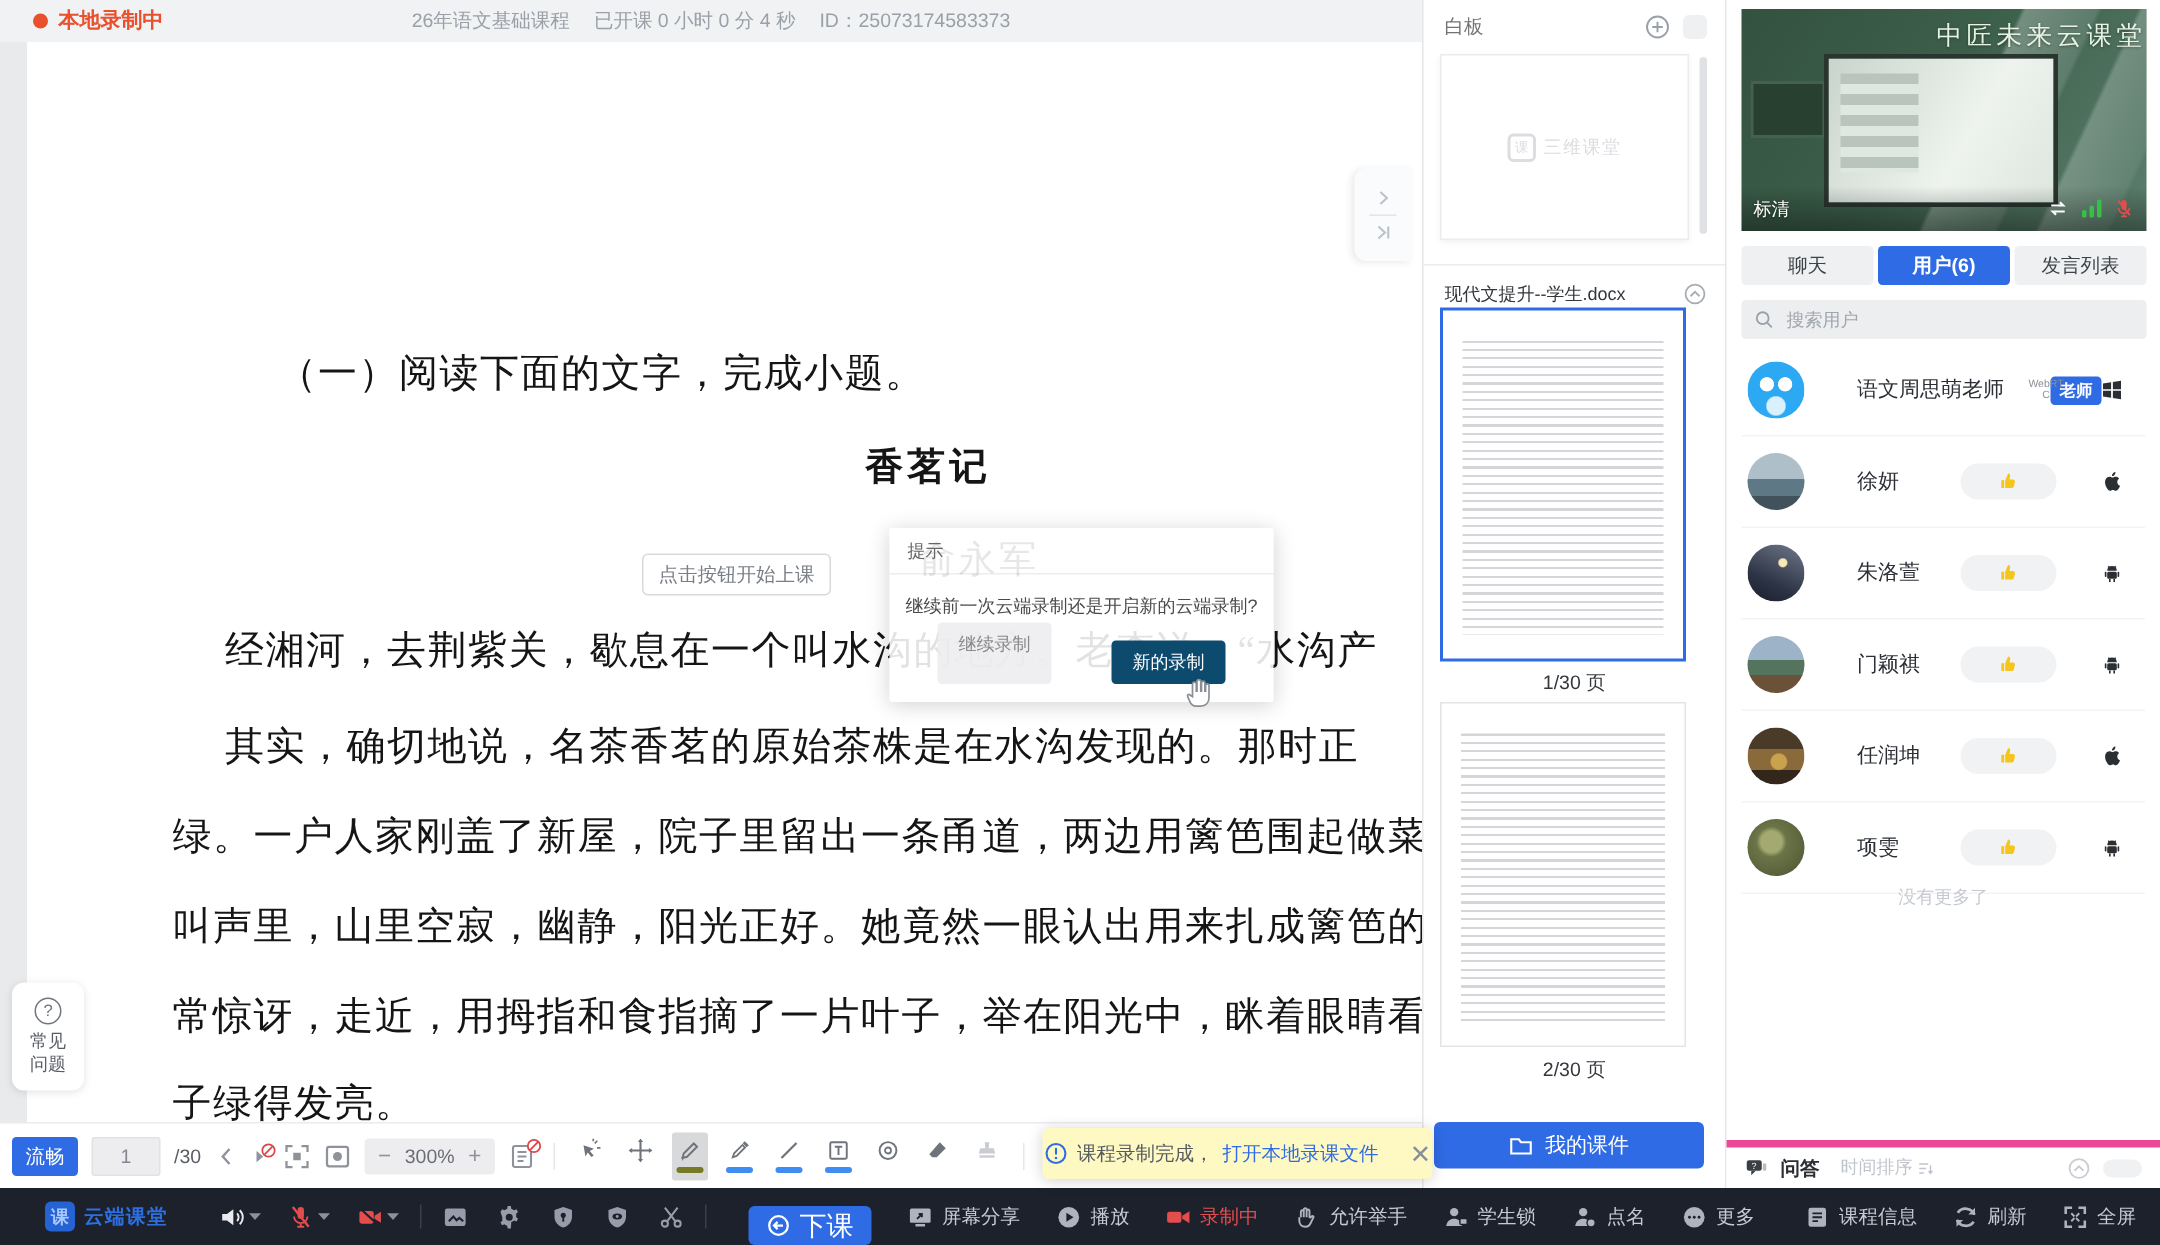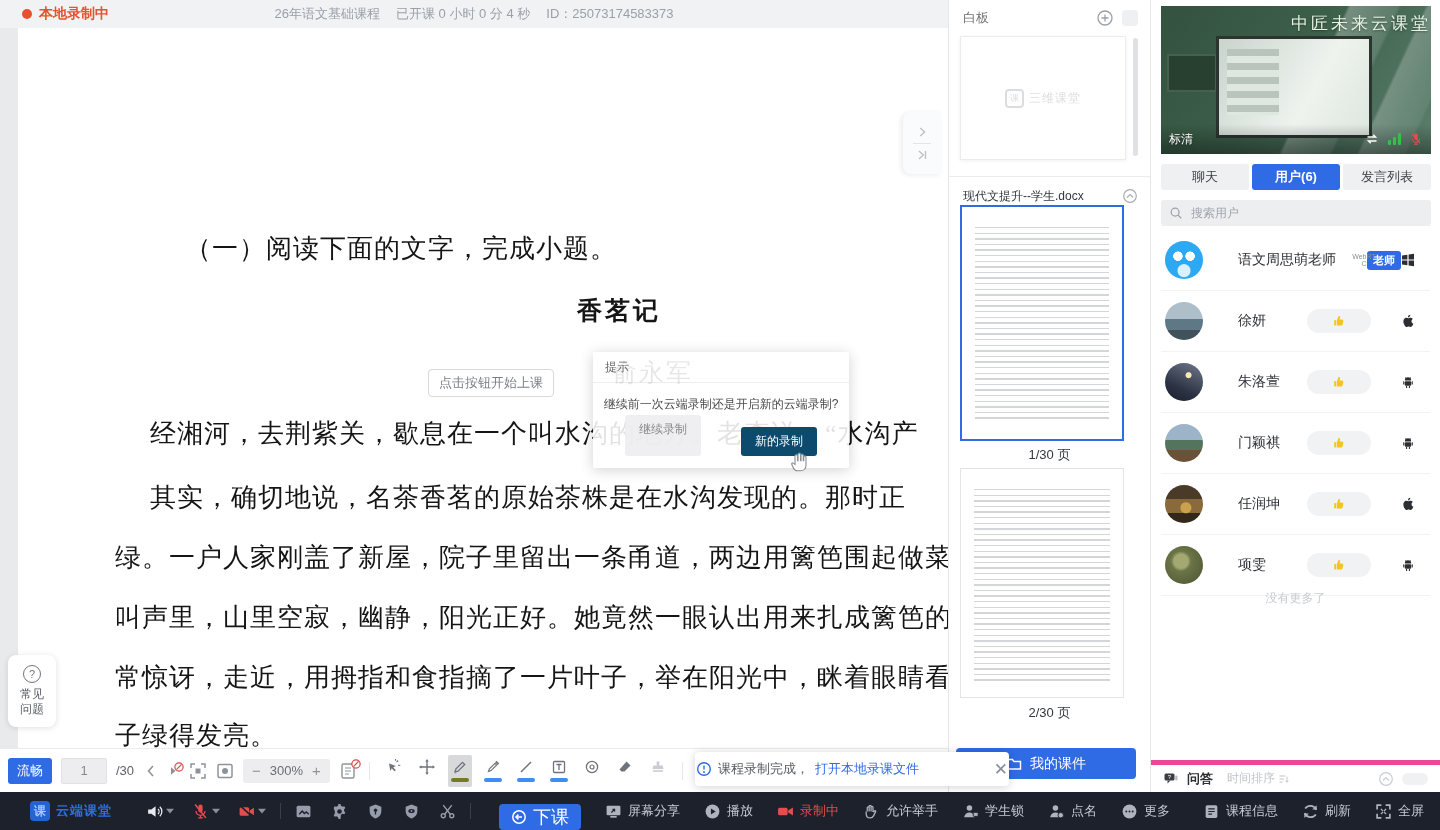--- a/index.html
+++ b/index.html
@@ -57,21 +57,21 @@
   .tool{position:relative;width:24px;height:32px;display:flex;flex-direction:column;align-items:center;justify-content:center;color:#6f747c;}
   .tool .bar{width:18px;height:4px;border-radius:2px;margin-top:3px;}
   .tool.sel{background:#d8d9db;border-radius:2px;}
   .bar-olive{background:#767a24;}
   .bar-blue{background:#3f8cf3;}
   .tsep{width:1px;height:18px;background:#e6e7e9;margin:0 3px;}
   .badge-slash{position:absolute;right:-5px;top:-4px;}
   .rel{position:relative;}
 
   
-  .toast{position:absolute;left:695px;top:752px;width:314px;height:34px;background:#ffffff;border-radius:4px;
+  .toast{position:absolute;left:695px;top:752px;width:260px;height:34px;background:#fef9c3;border-radius:4px;
     box-shadow:0 1px 10px rgba(0,0,0,.18);display:flex;align-items:center;gap:6px;padding:0 1px;box-sizing:border-box;z-index:8;}
   .toast-msg{font-size:13px;color:#565b62;white-space:nowrap;}
   .toast-link{font-size:13px;color:#2f6be4;white-space:nowrap;}
   .toast-x{margin-left:auto;color:#898f98;font-size:17px;line-height:17px;}
 
   
   .panel1{position:absolute;left:948px;top:0;width:202px;height:792px;background:#fff;border-left:1px solid #e5e6e8;box-sizing:border-box;}
   .p1-head{display:flex;align-items:center;padding:9px 12px 0 14px;}
   .p1-title{font-size:13px;color:#737373;flex:1;}
   .faint-sq{width:16px;height:16px;border-radius:4px;background:#eff0f2;margin-left:8px;}

